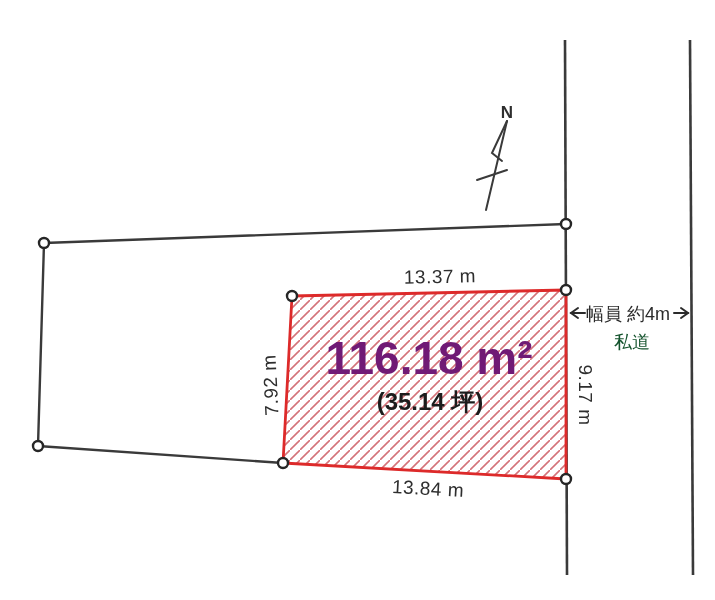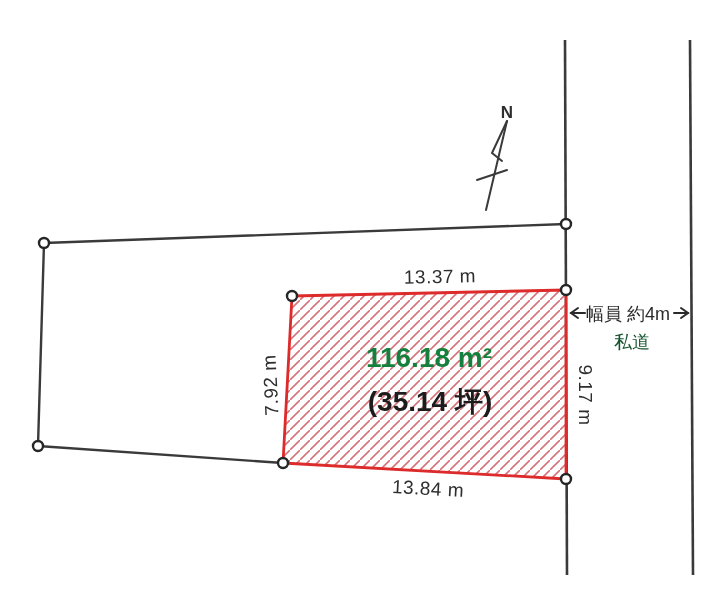--- a/index.html
+++ b/index.html
@@ -30,28 +30,28 @@
     font-size: 19px;
     color: #2e2e2e;
     letter-spacing: 0.5px;
   }
   .dim-top    { left: 440px; top: 277px; transform: translate(-50%,-50%) rotate(-1.2deg); }
   .dim-bottom { left: 428px; top: 489px; transform: translate(-50%,-50%) rotate(3.2deg); }
   .dim-left   { left: 271px; top: 385px; transform: translate(-50%,-50%) rotate(-93deg); }
   .dim-right  { left: 585px; top: 395px; transform: translate(-50%,-50%) rotate(90deg); }
   .area-label {
     left: 429px; top: 358px;
-    font-size: 28px;
+    font-size: 46px;
     font-weight: bold;
-    color: #15803d;
+    color: #701a75;
     text-align: right;
   }
   .area-tsubo-label {
     left: 430px; top: 402px;
-    font-size: 28px;
+    font-size: 24px;
     font-weight: bold;
     color: #1c1c1c;
   }
   .road-width-label {
     left: 628px; top: 314px;
     font-size: 18px;
     color: #2b2b2b;
   }
   .road-type-label {
     left: 632px; top: 342px;

